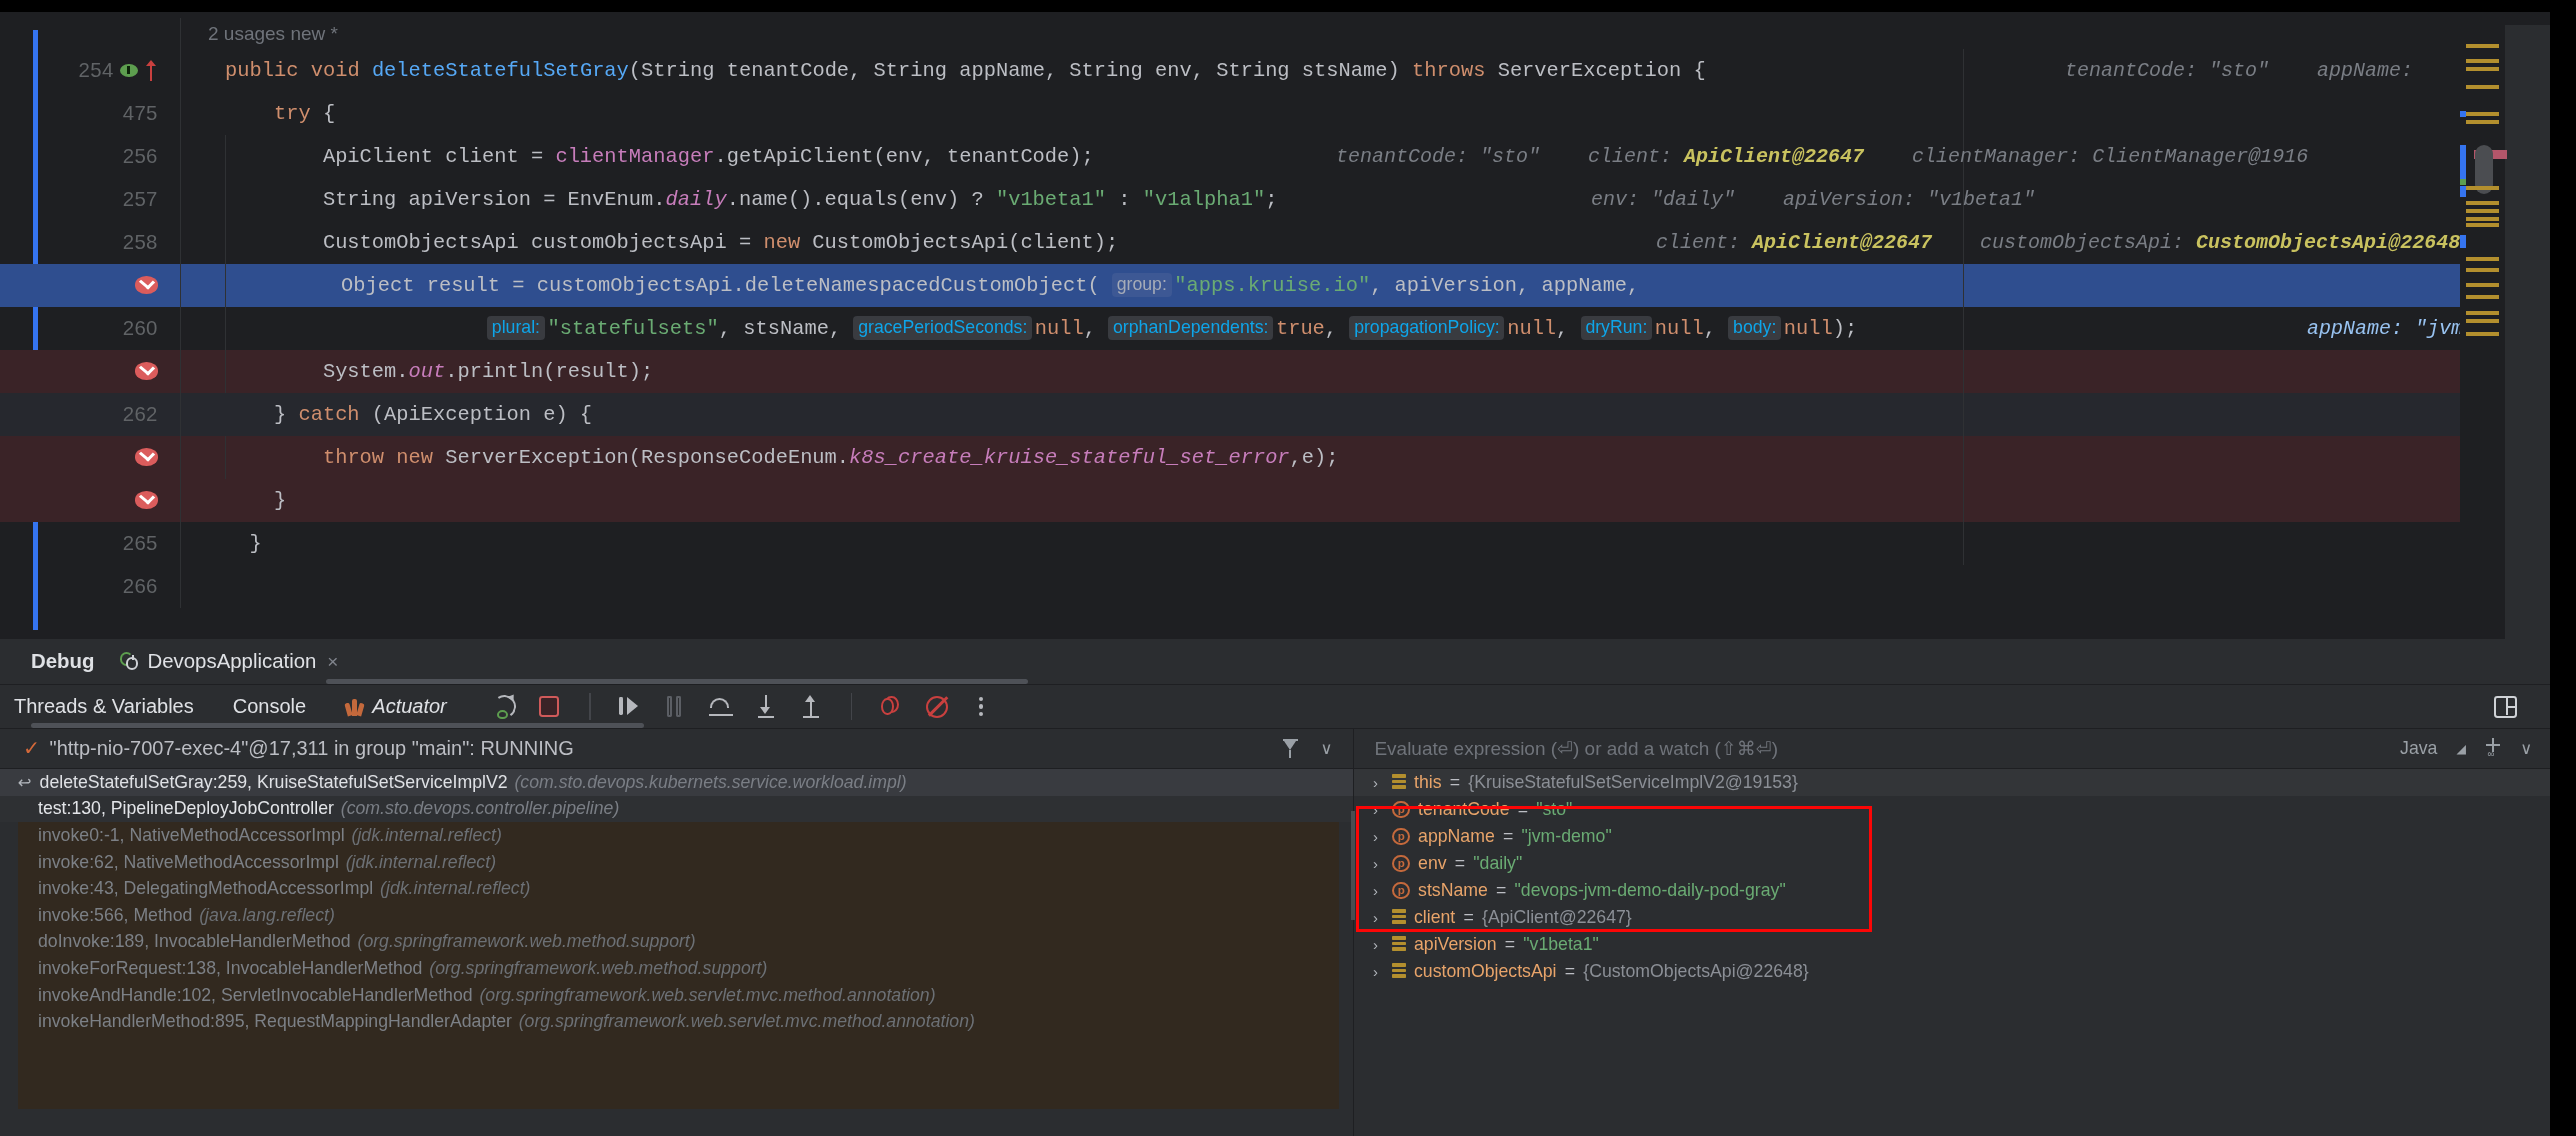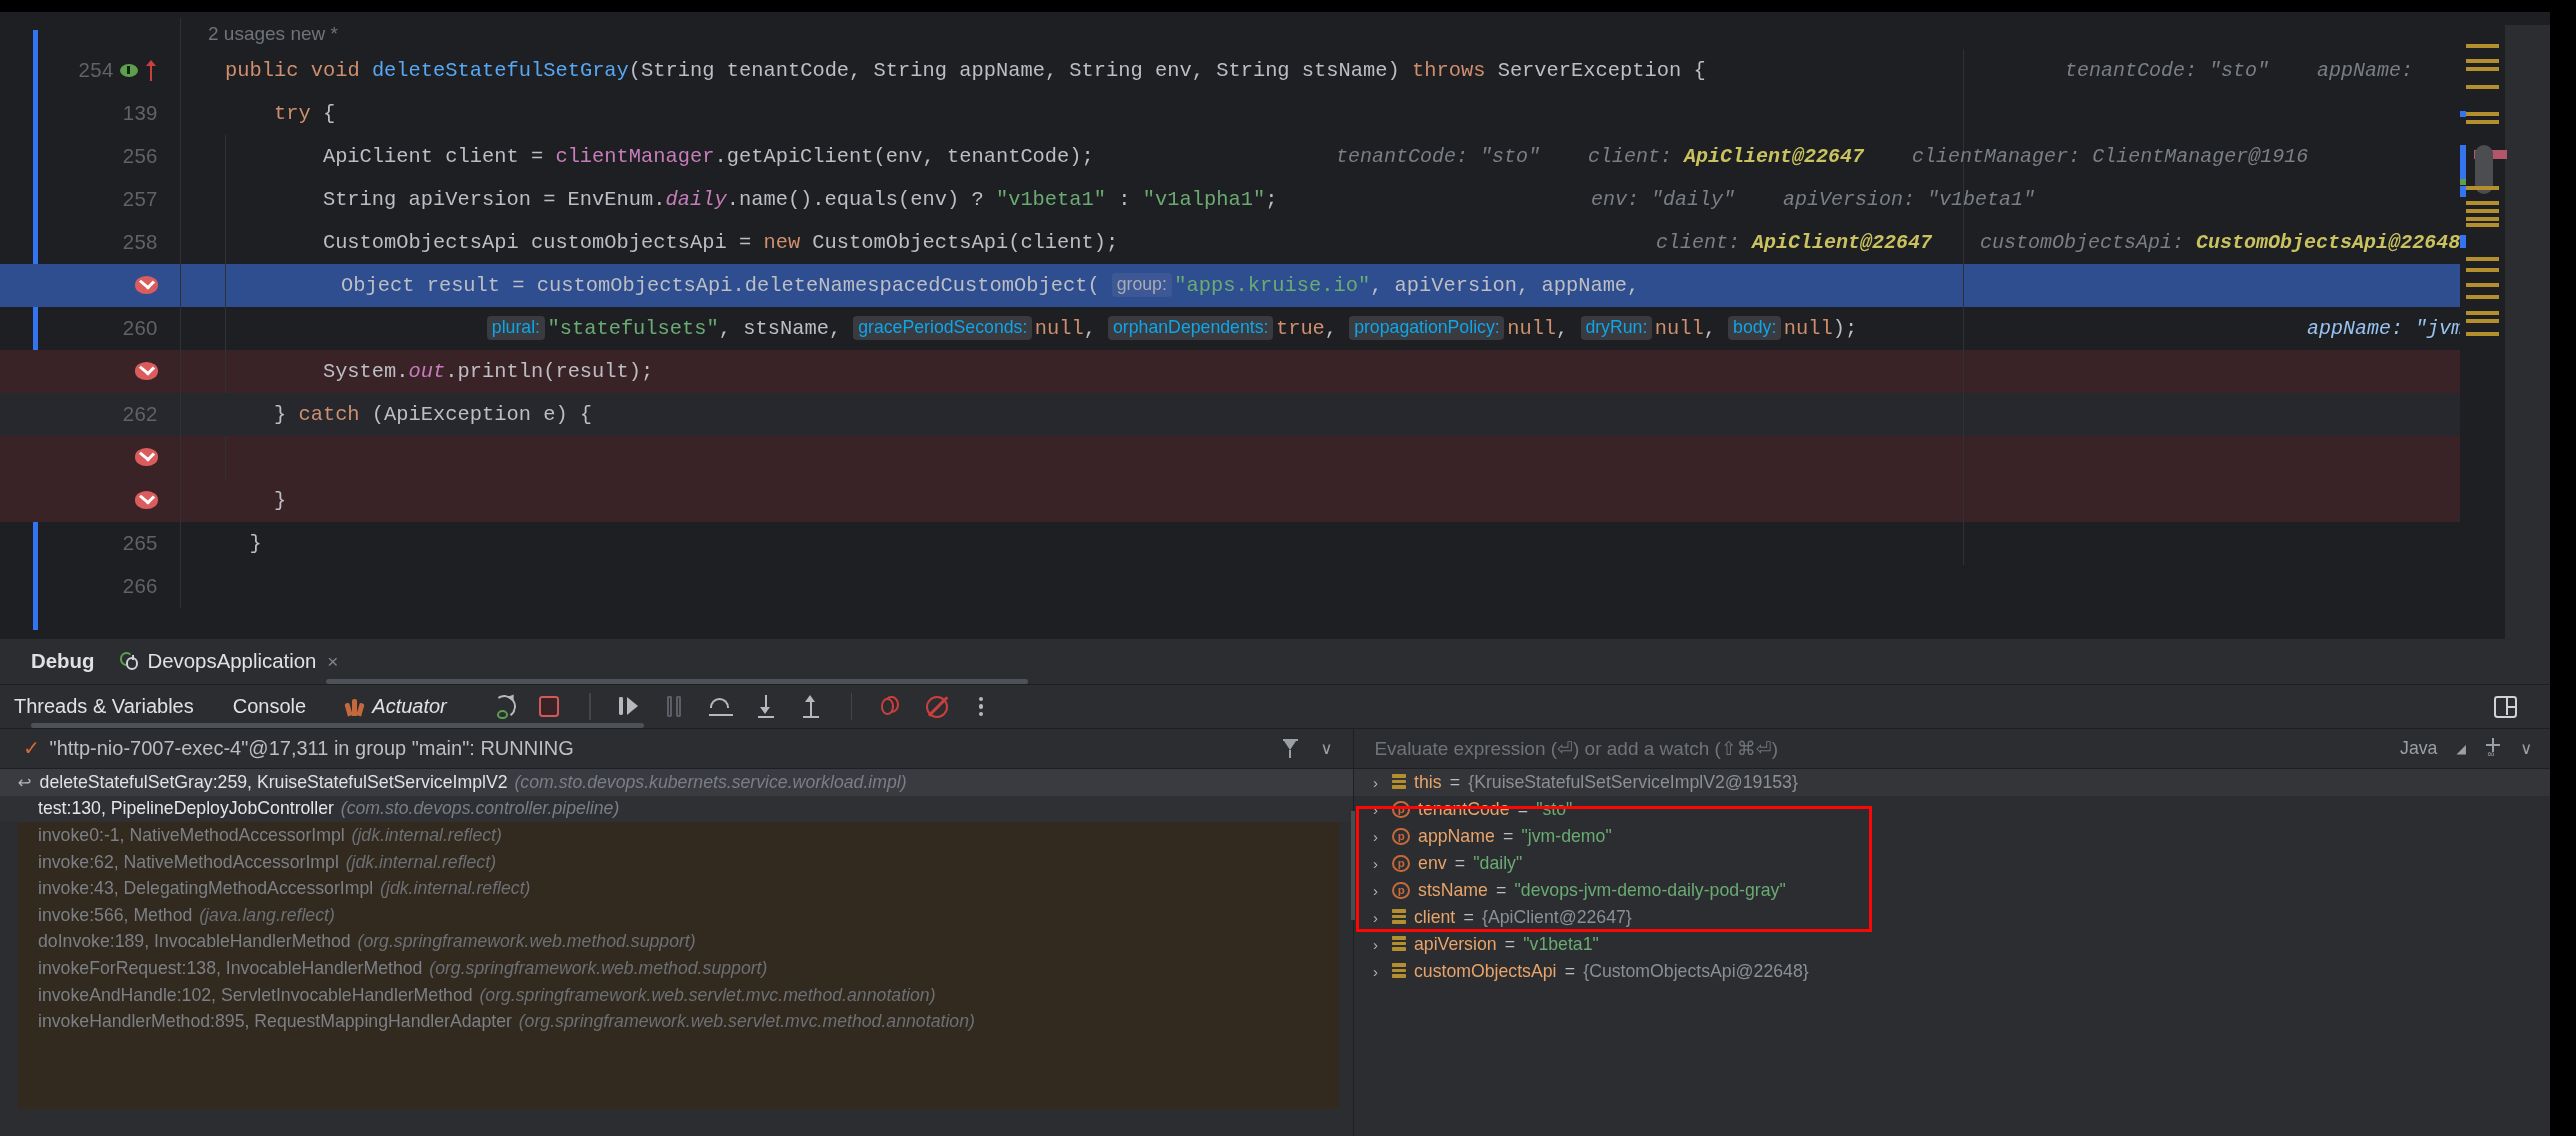--- a/index.html
+++ b/index.html
@@ -329,21 +329,21 @@
         </div>
         <div class="ivals" style="left:2065px">
           <span>tenantCode: "sto"&nbsp;&nbsp;&nbsp;&nbsp;appName:</span>
         </div>
         <div class="vguide" style="left:1963px"></div>
       </div>
 
       <div class="crow">
         <div class="bg"></div>
         <div class="gutter">
-          <span class="ln">139</span>
+          <span class="ln">475</span>
         </div>
         <div class="vguide" style="left:180px"></div>
         <div class="code" style="left:225px">
           <span class="plain">    </span><span class="kw">try</span><span class="plain"> {</span>
         </div>
         <div class="vguide" style="left:1963px"></div>
       </div>
 
       <div class="crow">
         <div class="bg"></div>
@@ -456,20 +456,23 @@
       <div class="crow exc">
         <div class="bg"></div>
         <div class="gutter">
           <span class="bp">
               <span class="oval"></span>
               <span class="chk"></span>
             </span>
         </div>
         <div class="vguide" style="left:180px"></div>
         <div class="vguide" style="left:225px"></div>
+        <div class="code" style="left:225px">
+          <span class="plain">        </span><span class="kw">throw new</span><span class="plain"> ServerException(ResponseCodeEnum.</span><span class="stat">k8s_create_kruise_stateful_set_error</span><span class="plain">,e);</span>
+        </div>
         <div class="vguide" style="left:1963px"></div>
       </div>
 
       <div class="crow exc">
         <div class="bg"></div>
         <div class="gutter">
           <span class="bp">
               <span class="oval"></span>
               <span class="chk"></span>
             </span>

